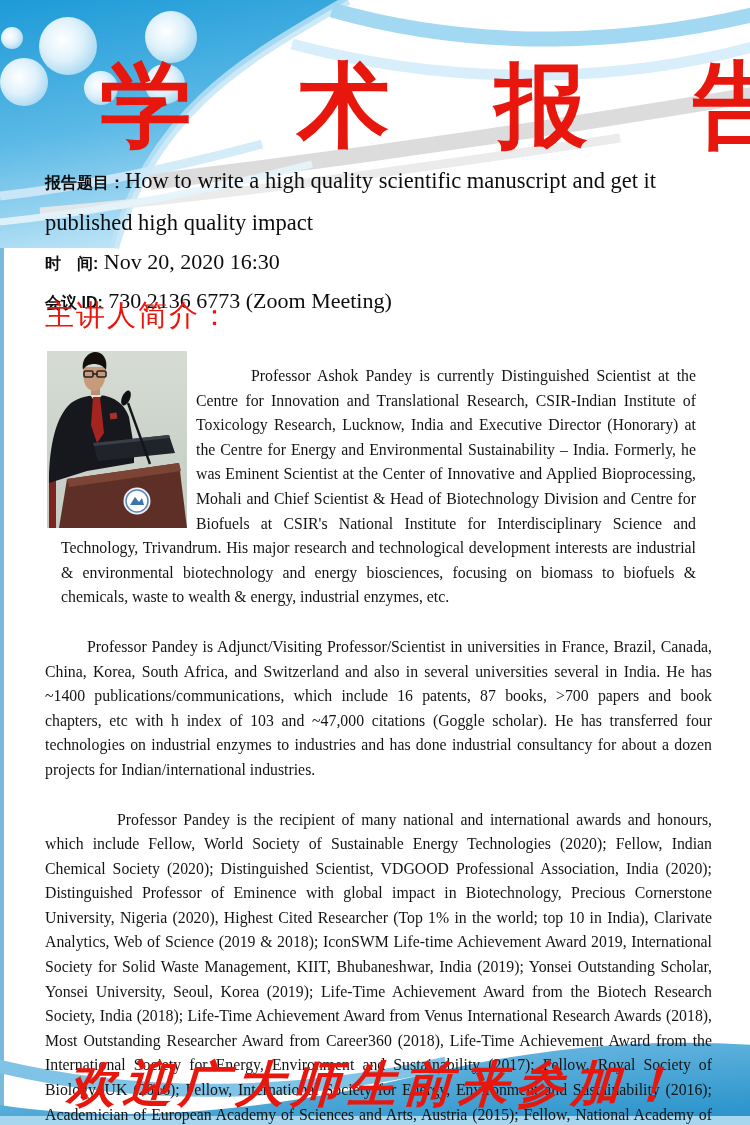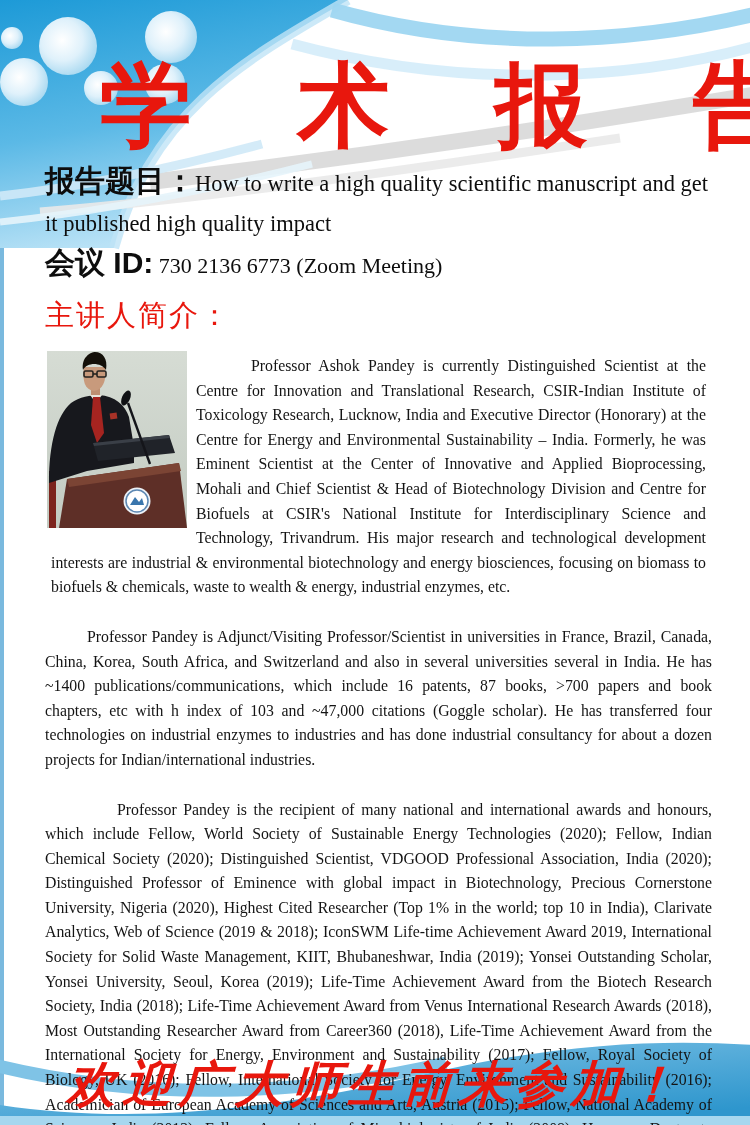--- a/index.html
+++ b/index.html
@@ -5,30 +5,30 @@
   html,body{margin:0;padding:0;}
   .poster{position:relative;width:750px;height:1125px;background:#ffffff;overflow:hidden;
           font-family:"Liberation Sans",sans-serif;}
   .left-edge{position:absolute;left:0;top:0;width:4px;height:100%;background:#7ab9de;z-index:1;}
   .header-art{position:absolute;top:0;left:0;z-index:2;pointer-events:none;}
   .footer-art{position:absolute;left:0;bottom:0;z-index:2;pointer-events:none;}
   .title{position:absolute;top:44px;left:60px;width:660px;margin:0;z-index:3;
          text-align:center;font-size:92px;font-weight:900;color:#e8170d;
          letter-spacing:40px;text-indent:40px;white-space:nowrap;}
   .info{position:absolute;top:161px;left:45px;width:670px;z-index:3;color:#0d0d0d;}
-  .zh-label{font-family:"Liberation Sans",sans-serif;font-size:30px;font-weight:800;}
+  .zh-label{font-family:"Liberation Sans",sans-serif;font-size:16px;font-weight:800;}
   .topic{margin:0;font-family:"Liberation Serif",serif;font-size:22.5px;line-height:40px;}
   .meta{margin:0;font-family:"Liberation Serif",serif;font-size:22px;line-height:37px;}
   .section{position:absolute;top:296px;left:45px;margin:0;z-index:3;
            font-size:29px;font-weight:400;color:#e8170d;letter-spacing:2px;}
   .bio{position:absolute;top:348px;left:45px;width:667px;z-index:3;
        font-family:"Liberation Serif",serif;font-size:15.8px;line-height:24.6px;
        color:#141414;text-align:justify;}
   .photo{float:left;width:140px;height:177px;margin:3px 9px 3px 2px;}
-  .p1{margin:6px;text-indent:55px;}
+  .p1{margin:16px;text-indent:55px;}
   .p2{margin:25px 0 12px 0;text-indent:42px;}
   .p3{margin:25px 0 0 0;text-indent:72px;}
   .welcome{position:absolute;top:1052px;left:0;width:100%;z-index:3;margin:0;
            text-align:center;font-size:49px;font-weight:800;font-style:italic;
            color:#e8170d;letter-spacing:7px;transform:skewX(-3deg);white-space:nowrap;}
 </style>
 </head>
 <body>
 
 <div class="poster">
@@ -65,20 +65,21 @@
       <path d="M40,212 C230,196 420,168 620,138" stroke="#e9e9e9" stroke-width="9" opacity="0.9"></path>
       <path d="M0,196 C90,186 180,166 262,144" stroke="#cfe9f7" stroke-width="9" opacity="0.9"></path>
       <path d="M0,222 C100,212 210,190 312,164" stroke="#e6f4fb" stroke-width="7" opacity="0.9"></path>
     </g>
   </svg>
 
   <h1 class="title">学 术 报 告</h1>
 
   <div class="info">
     <p class="topic"><b class="zh-label">报告题目：</b><span>How to write a high quality scientific manuscript and get it published high quality impact</span></p>
+    <p class="meta"><b class="zh-label">时　间:</b><span> Nov 20, 2020 16:30</span></p>
     <p class="meta"><b class="zh-label">会议 ID:</b><span> 730 2136 6773  (Zoom Meeting)</span></p>
   </div>
 
   <h2 class="section">主讲人简介：</h2>
 
   <div class="bio">
     <div class="photo">
       <svg width="140" height="177" viewBox="0 0 140 177">
         <defs>
           <linearGradient id="wall" x1="0" y1="0" x2="0" y2="1">

